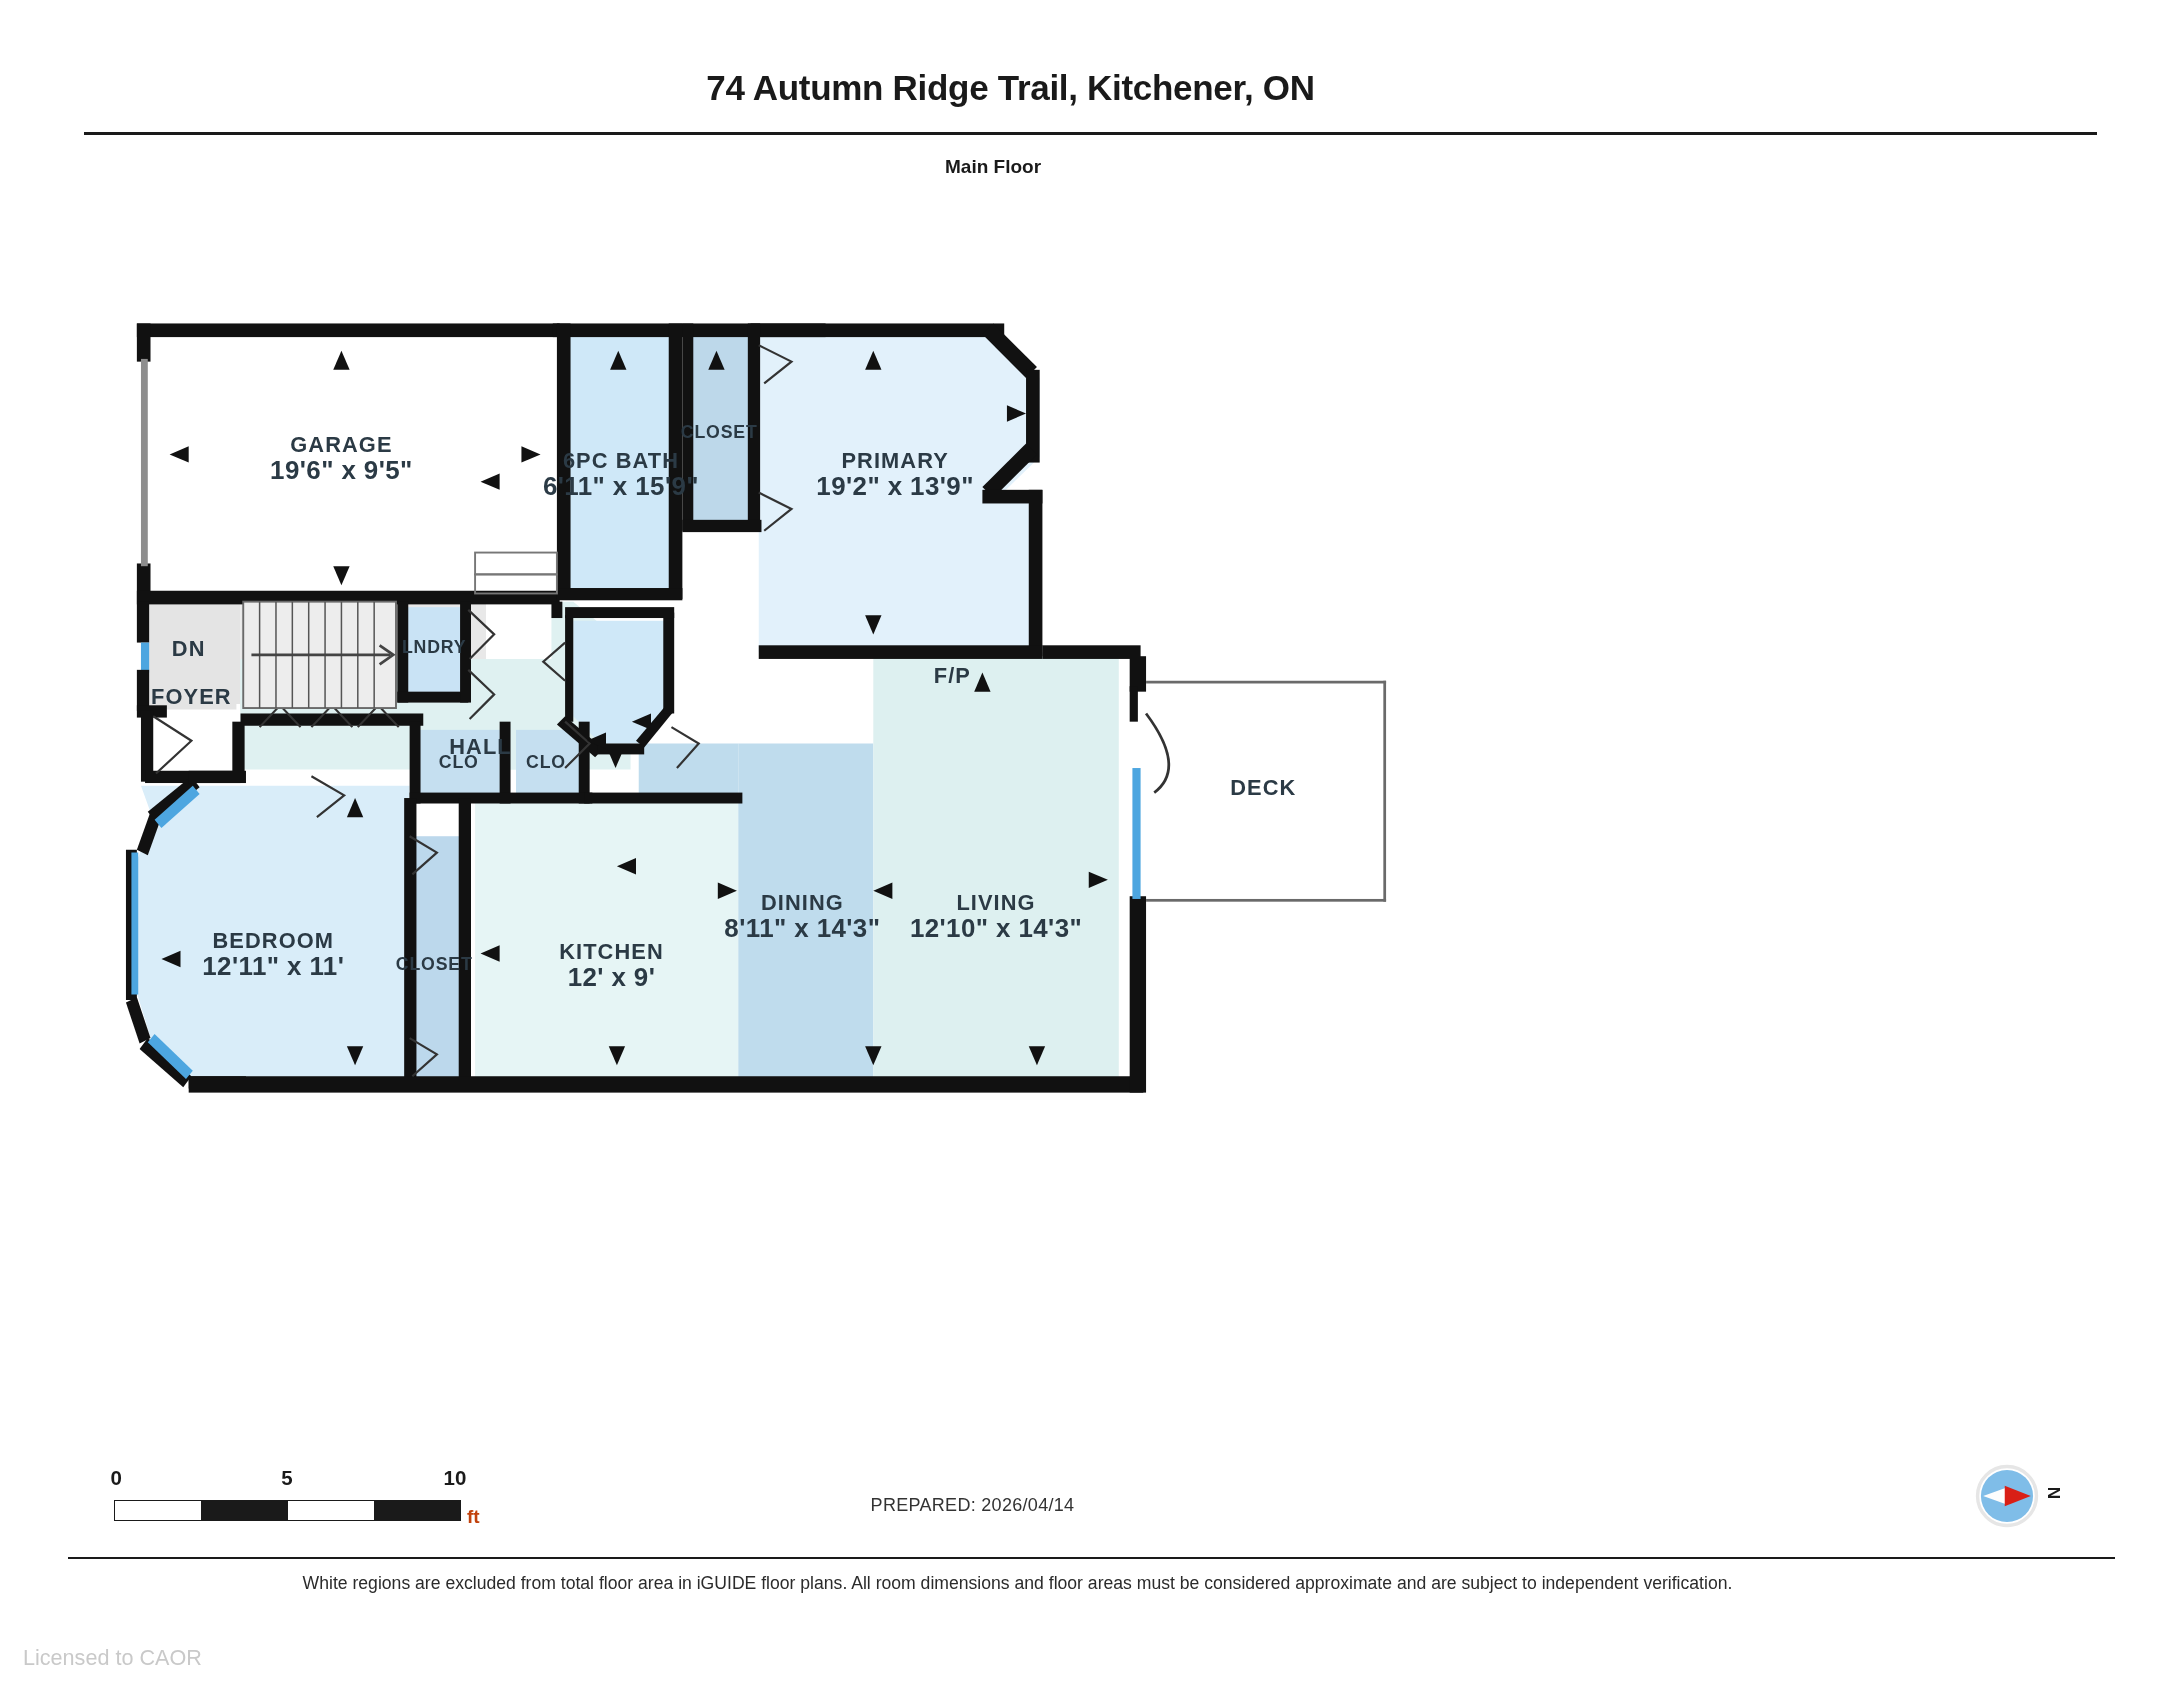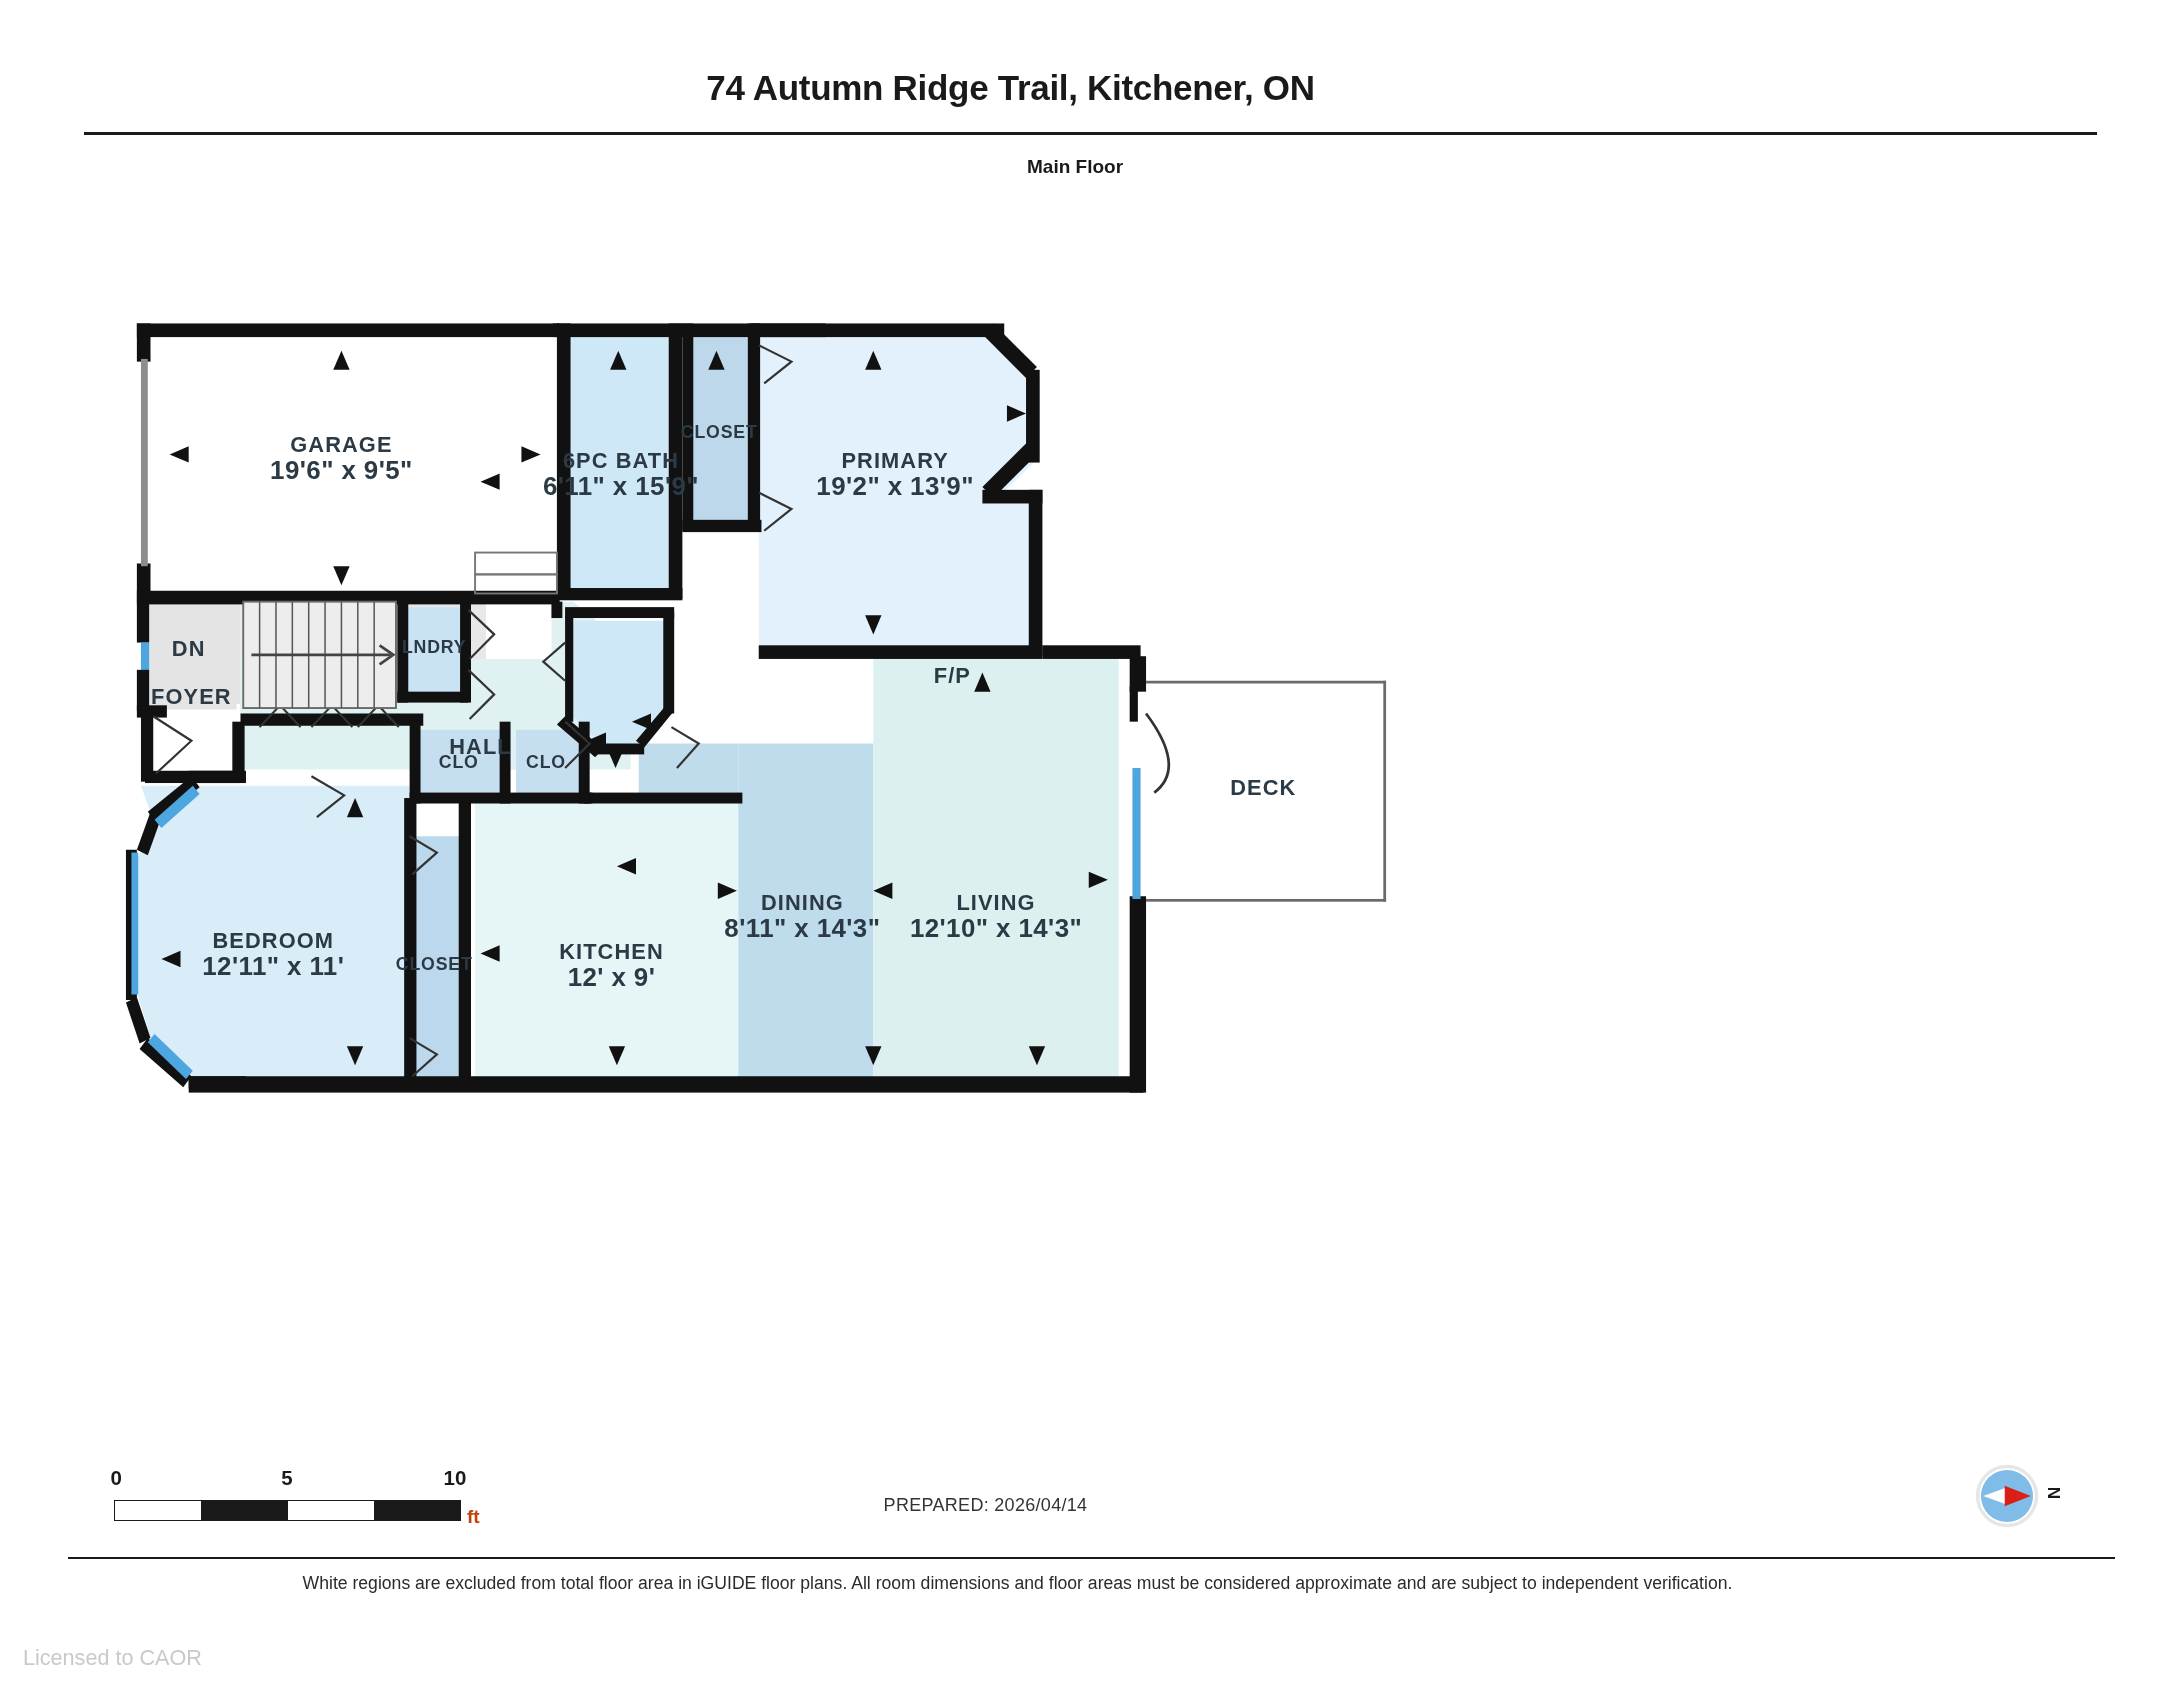--- a/index.html
+++ b/index.html
@@ -45,21 +45,21 @@
     position: absolute;
     left: 68px;
     top: 1557px;
     width: 2047px;
     height: 2.3px;
     background: #1a1a1a;
   }
 
   .area-block {
     position: absolute;
-    left: 1027px;
+    left: 945px;
     top: 155px;
     display: flex;
     gap: 23px;
     align-items: flex-start;
   }
   .area-floorname {
     font-size: 19px;
     font-weight: bold;
     color: #1a1a1a;
     padding-top: 1.1px;
@@ -128,21 +128,21 @@
     position: absolute;
     left: 467px;
     top: 1506px;
     font-size: 19px;
     font-weight: bold;
     color: #c2410c;
   }
 
   .prepared {
     position: absolute;
-    left: 13px;
+    left: 0;
     top: 1495px;
     width: 1945px;
     text-align: center;
     font-size: 18px;
     color: #333333;
     letter-spacing: 0.3px;
   }
 
   .compass {
     position: absolute;

